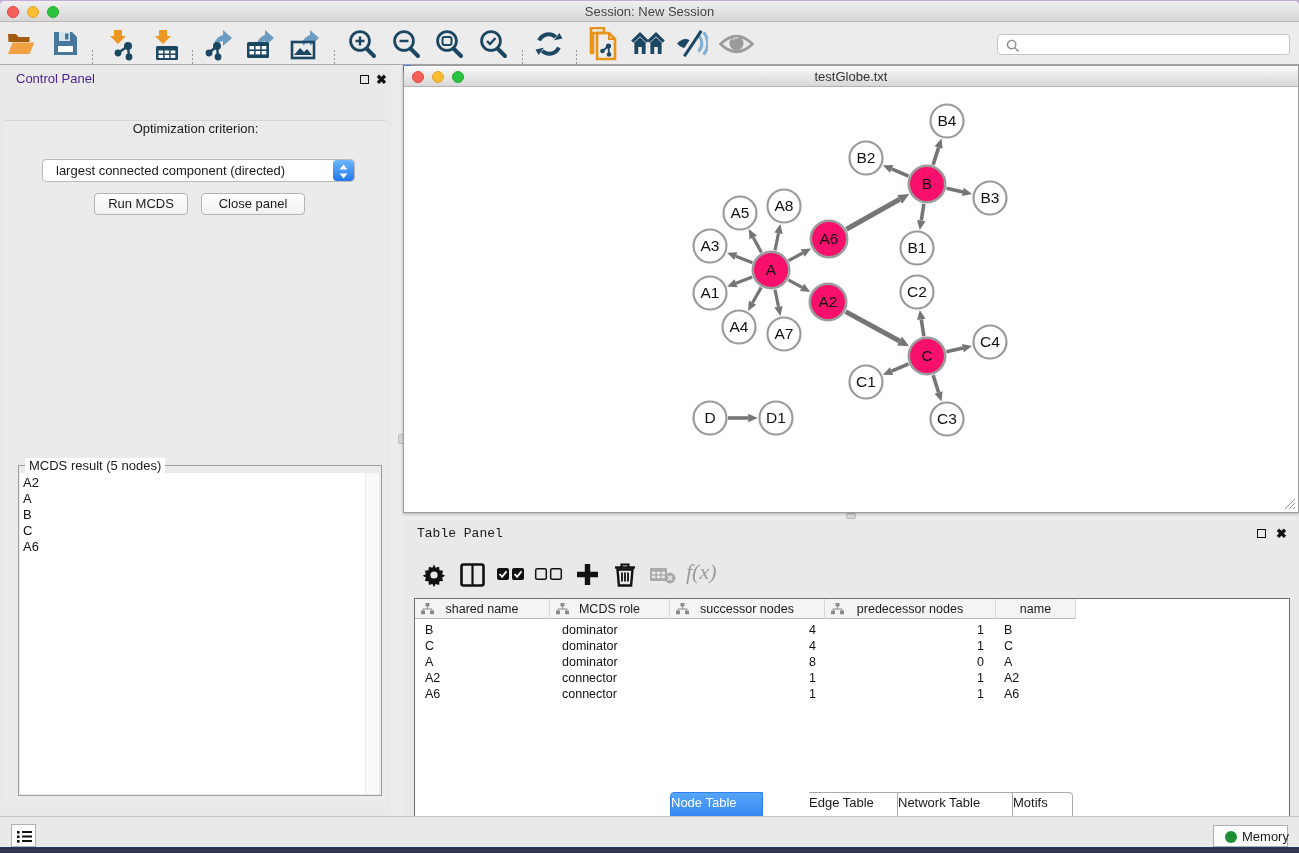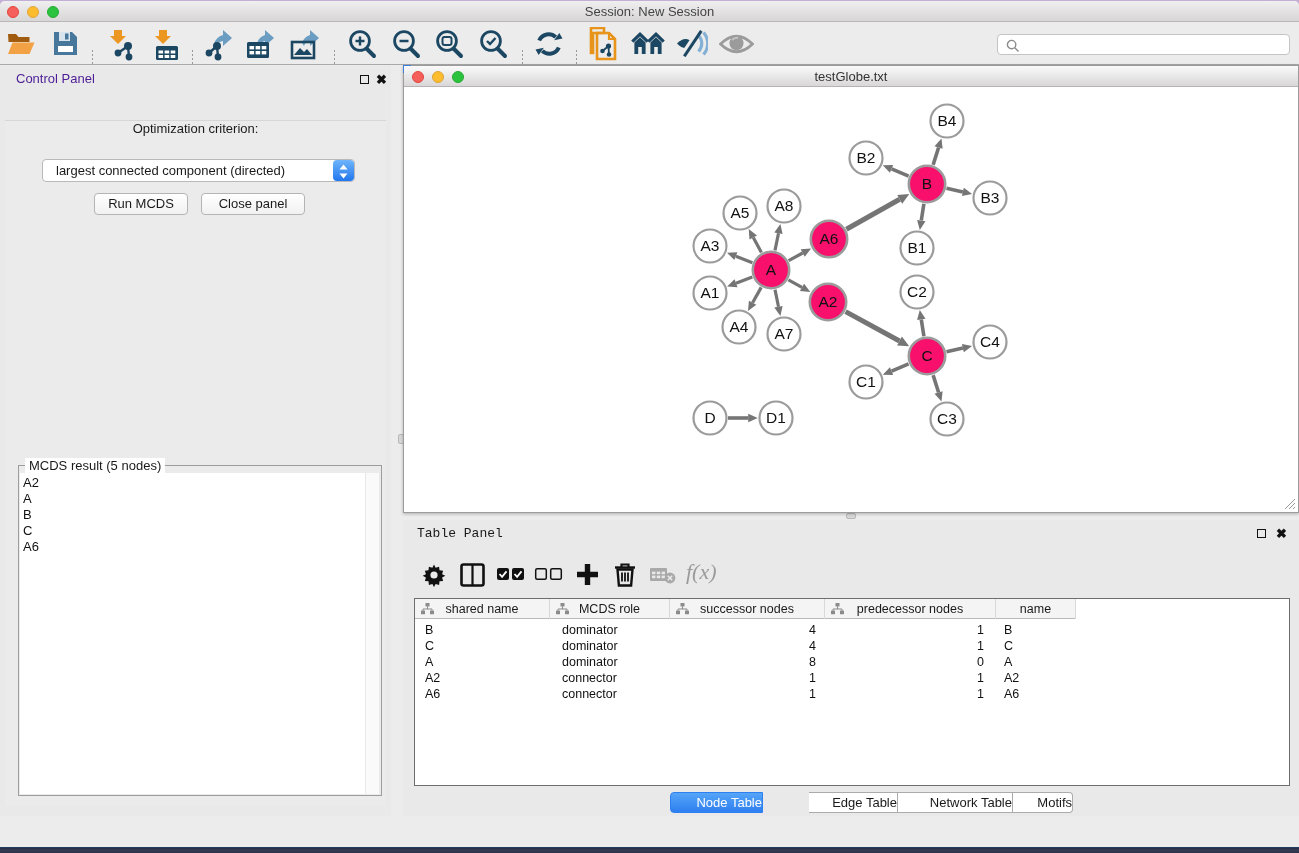--- a/index.html
+++ b/index.html
@@ -33,26 +33,26 @@
 #grouplist { left:1px; top:7px; width:346px; height:321px; background:#fff; font-size:13px; color:#111; padding:2px 0 0 3px; line-height:16px; }
 #groupscroll { right:2px; top:7px; width:14px; height:321px; background:#fafafa; border-left:1px solid #e8e8e8; }
 
 #nw { left:403px; top:64px; width:896px; height:448px; background:#fff; border:1px solid #9c9c9c; box-shadow:0 1px 3px rgba(0,0,0,.25); }
 #nw-tb { left:0; top:0; width:100%; height:21px; background:linear-gradient(#fafafa,#d9d7d7); border-bottom:1px solid #b5b3b3; }
 #nw-tb .title { width:100%; text-align:center; font-size:13px; color:#333; line-height:21px; }
 
 #tp { left:403px; top:519px; width:896px; height:296px; background:#e9e9e9; }
 #tp-title { left:14px; top:6px; font-size:13px; color:#1a1a1a;font-family:Liberation Mono, monospace; }
 #tp-toolbar { left:14px; top:36px; height:40px; }
-#tbl { left:11px; top:78px; width:876px; height:188px; background:#fff; border:1px solid #6e6e6e; }
+#tbl { left:11px; top:78px; width:876px; height:220px; background:#fff; border:1px solid #6e6e6e; }
 #tbl-hdr { left:0; top:0; width:661px; height:20px; background:#f4f4f4; border-bottom:1px solid #b9b9b9; }
 .th { position:absolute; top:0; height:20px; font-size:12.5px; color:#1a1a1a; text-align:center; line-height:20px; border-right:1px solid #d9d9d9; }
 .treeicon { position:absolute; left:6px; top:4px; }
 .td { position:absolute; font-size:12.5px; color:#111; height:16px; line-height:16px; }
-.bottab { float:left; height:21px; line-height:20px; font-size:13px; text-align:right; background:#fff; border:1px solid #ababab; border-left:none; color:#1a1a1a; }
+.bottab { float:left; height:32px; line-height:20px; font-size:13px; text-align:left; background:#fff; border:1px solid #ababab; border-left:none; color:#1a1a1a; }
 
 #status { left:0; top:815px; width:1299px; height:32px; background:#e9e9e9; border-top:1px solid #c2c2c2; }
 #memory { right:11px; top:8px; width:75px; height:22px; background:#fdfdfd; border:1px solid #b0b0b0; font-size:13px; color:#1a1a1a; }
 #bottomstrip { left:0; top:847px; width:1299px; height:6px; background:linear-gradient(#223c60 0, #223c60 1.5px, #2c3148 1.5px, #363b55 3.5px, #2a3047 6px); }
 svg { display:block; }
 </style>
 </head>
 <body>
 <div class="abs" id="win">
   <div class="abs" id="titlebar">
@@ -458,14 +458,34 @@
 <div class="td" style="left:589px;top:87px;">A6</div>
     </div>
     <div class="abs" style="left:267px;top:272px;">
       <div class="bottab first" style="width:93px;background:linear-gradient(#55a5f8,#2e7ff0);color:#fff;border-color:#2e7ff0;border-left:1px solid #2e7ff0;border-radius:4px 0 0 4px;">Node Table</div>
       <div class="bottab" style="width:89px;margin-left:46px;">Edge Table</div>
       <div class="bottab" style="width:115px;">Network Table</div>
       <div class="bottab" style="width:60px;border-radius:0 4px 4px 0;">Motifs</div>
     </div>
   </div>
 
+  <div class="abs" id="status">
+    <div class="abs" style="left:11px;top:7px;width:25px;height:23px;background:#fdfdfd;border:1px solid #b0b0b0;">
+      <svg class="abs" style="left:5px;top:5px" width="15" height="13" viewBox="0 0 15 13">
+        <g stroke="#111" stroke-width="2">
+            <path d="M5 2 H15 M5 6.5 H15 M5 11 H15"></path>
+          </g>
+        <g fill="#111">
+            <rect x="0" y="1" width="2.6" height="2.6"></rect>
+            <rect x="0" y="5.5" width="2.6" height="2.6"></rect>
+            <rect x="0" y="10" width="2.6" height="2.6"></rect>
+          </g>
+      </svg>
+    </div>
+    <div class="abs" id="memory">
+      <svg class="abs" style="left:11px;top:5px" width="12" height="12" viewBox="0 0 12 12">
+          <circle cx="6" cy="6" r="6" fill="#1d8e34"></circle>
+        </svg>
+      <div class="abs" style="left:28px;top:3px;">Memory</div>
+    </div>
+  </div>
 </div>
 <div class="abs" id="bottomstrip"></div>
 
 </body></html>

